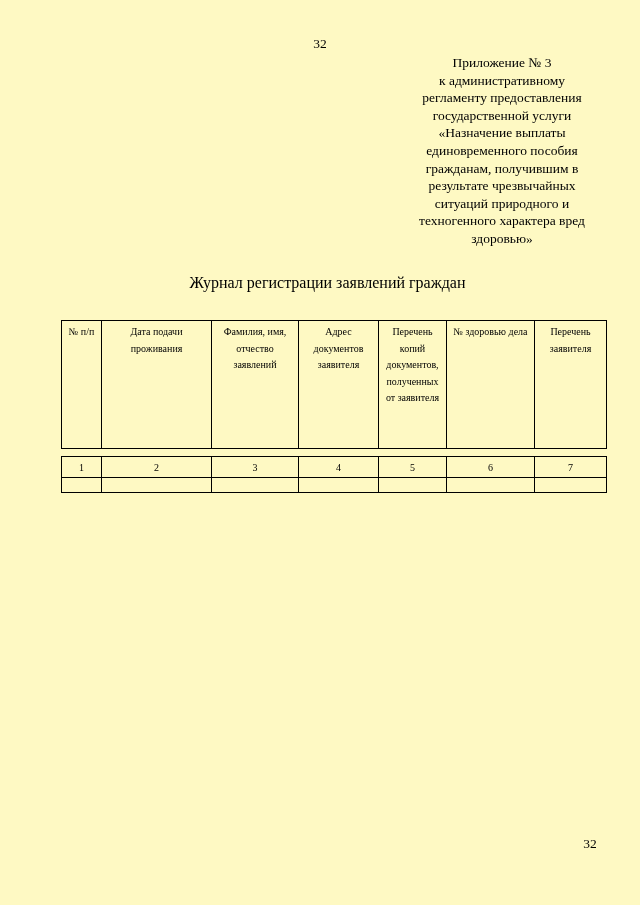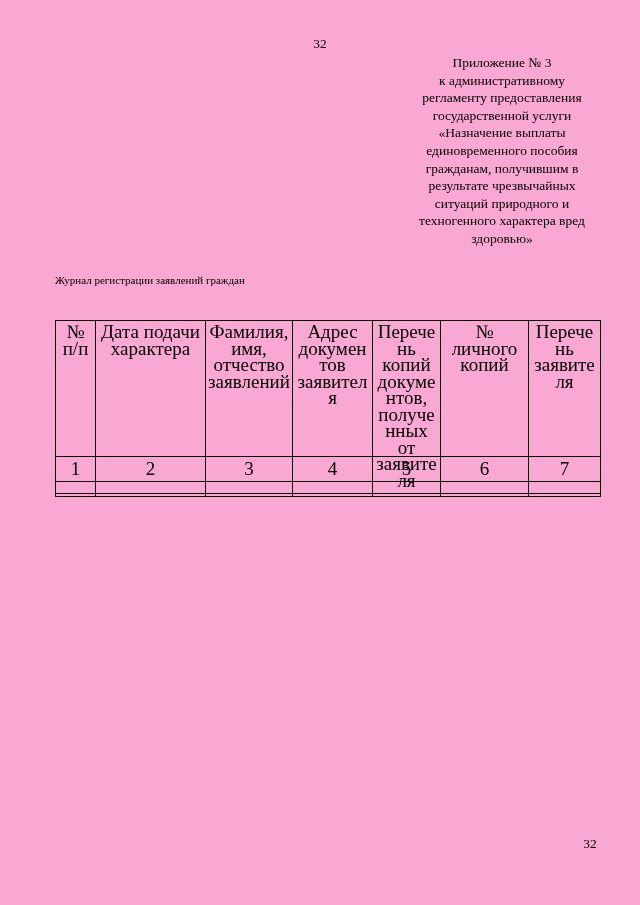--- a/index.html
+++ b/index.html
@@ -7,21 +7,21 @@
   body {
     width: 640px;
     height: 905px;
     position: relative;
     font-family: "Liberation Serif", "DejaVu Serif", serif;
     color: #000000;
   }
   .page {
     position: absolute;
     inset: 0;
-    background: #f9a8d4;
+    background: #fef9c3;
   }
   .top-page-number {
     position: absolute;
     top: 36px;
     left: 0;
     width: 100%;
     text-align: center;
     font-size: 13.5px;
   }
   .annex-block {
@@ -31,30 +31,30 @@
     width: 280px;
     text-align: center;
     font-size: 13.5px;
     line-height: 17.6px;
   }
   .doc-title {
     position: absolute;
     top: 274px;
     left: 55px;
     width: 545px;
-    text-align: left;
-    font-size: 11px;
+    text-align: center;
+    font-size: 16px;
   }
   .header-table, .numbers-table {
     position: absolute;
-    left: 55px;
+    left: 61px;
     width: 545px;
     border-collapse: collapse;
     table-layout: fixed;
-    font-size: 19px;
+    font-size: 10px;
     padding-left: 29px;
   }
   .header-table { top: 320px; }
   .numbers-table { top: 456px; }
   .header-table td, .numbers-table td {
     border: 1px solid #000000;
     text-align: center;
     overflow-wrap: break-word;
     word-wrap: break-word;
   }
@@ -108,25 +108,25 @@
       <col style="width:110px">
       <col style="width:87px">
       <col style="width:80px">
       <col style="width:68px">
       <col style="width:88px">
       <col style="width:72px">
     </colgroup>
     <tbody>
       <tr>
         <td>№ п/п</td>
-        <td>Дата подачи характера</td>
+        <td>Дата подачи проживания</td>
         <td>Фамилия, имя, отчество заявлений</td>
         <td>Адрес документов заявителя</td>
         <td>Перечень копий документов, полученных от заявителя</td>
-        <td>№ личного копий</td>
+        <td>№ здоровью дела</td>
         <td>Перечень заявителя</td>
       </tr>
     </tbody>
   </table>
 
   <table class="numbers-table">
     <colgroup>
       <col style="width:40px">
       <col style="width:110px">
       <col style="width:87px">

